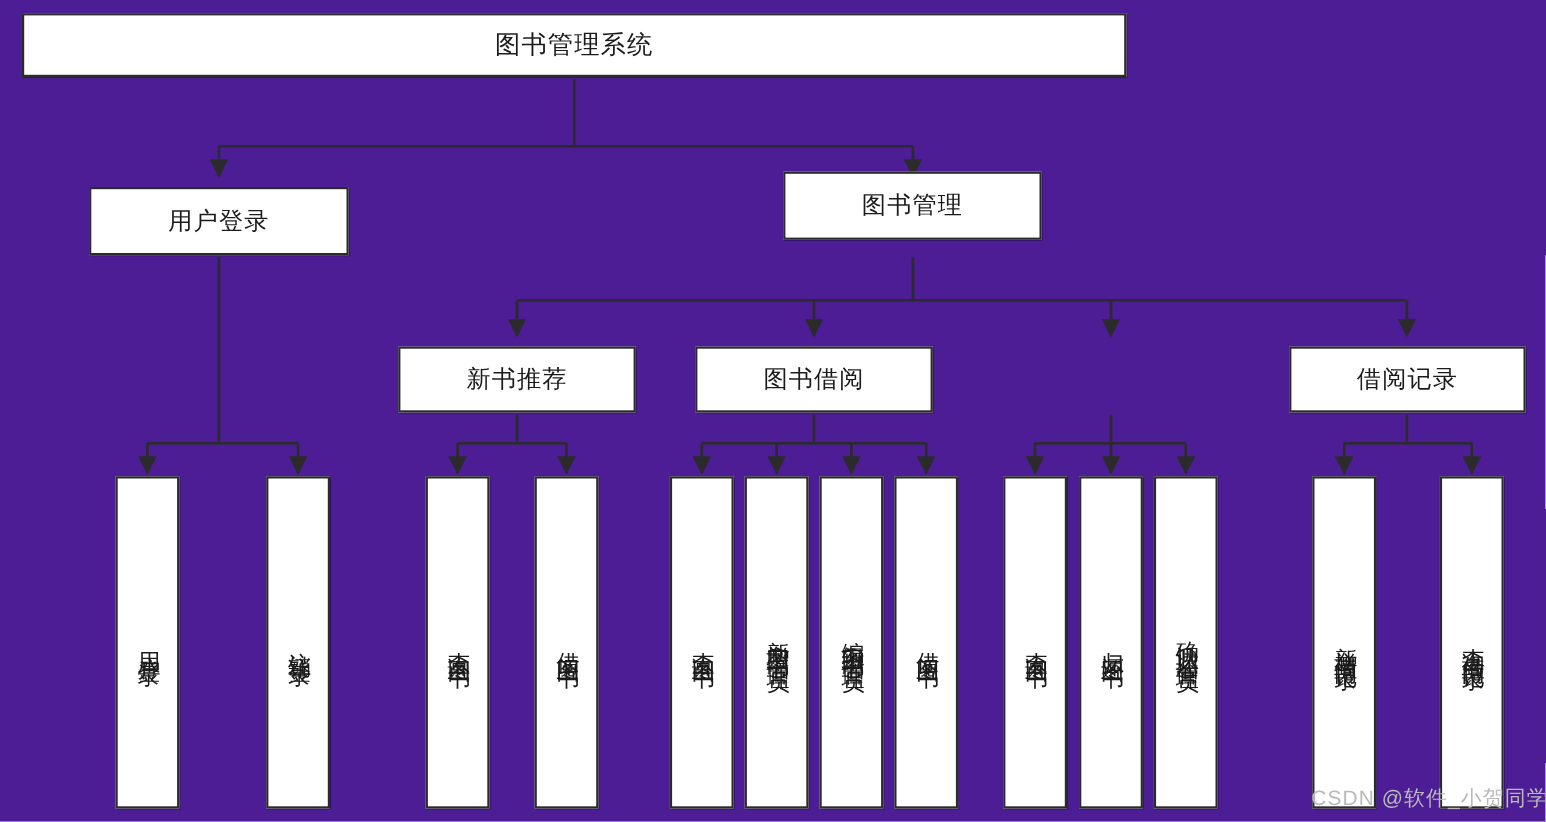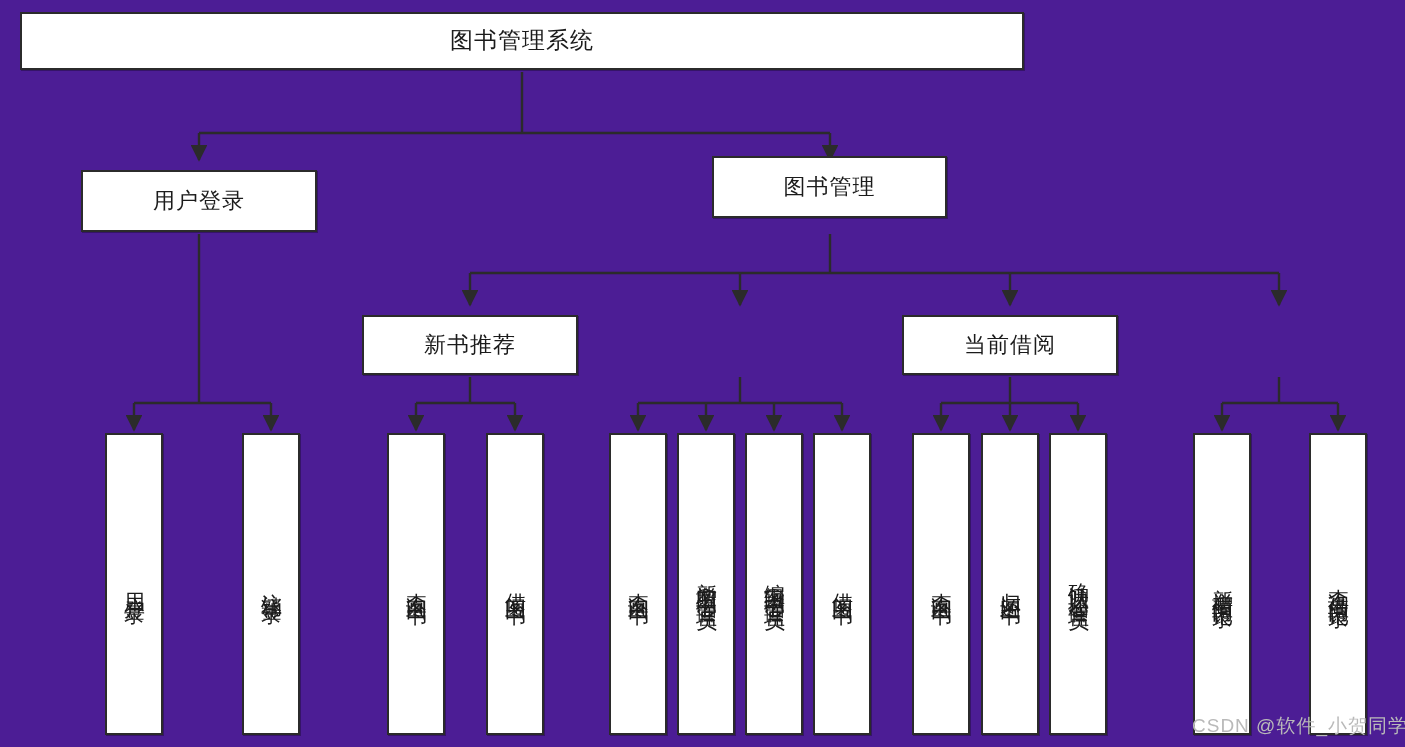--- a/index.html
+++ b/index.html
@@ -135,25 +135,28 @@
   </div>
 
   <div class="node h" style="left:712px; top:156px; width:235px; height:62px;">
     <span>图书管理</span>
   </div>
 
   <div class="node h" style="left:362px; top:315px; width:216px; height:60px;text-align:right;">
     <span>新书推荐</span>
   </div>
 
-
-  <div class="node h" style="left:902px; top:315px; width:216px; height:60px;">
-    <span>当前借阅</span>
-  </div>
-
+  <div class="node h" style="left:632px; top:315px; width:216px; height:60px;">
+    <span>图书借阅</span>
+  </div>
+
+
+  <div class="node h" style="left:1172px; top:315px; width:215px; height:60px;">
+    <span>借阅记录</span>
+  </div>
 
   <div class="node v" style="left:105px; top:433px; width:58px; height:302px;">
     <span class="vtext">用户登录</span>
   </div>
   <div class="node v" style="left:242px; top:433px; width:58px; height:302px;">
     <span class="vtext">注销登录</span>
   </div>
 
   <div class="node v" style="left:387px; top:433px; width:58px; height:302px;">
     <span class="vtext">查询图书</span>

